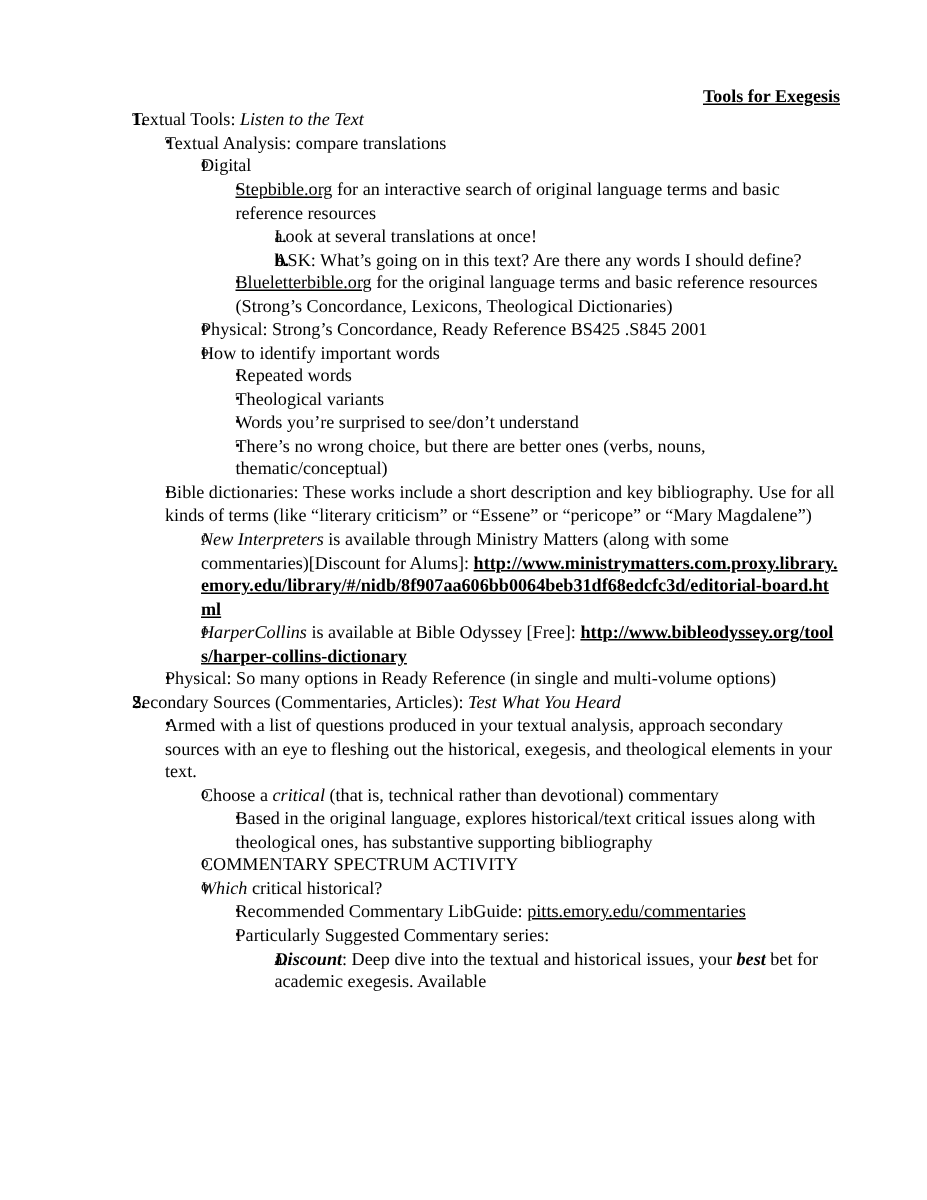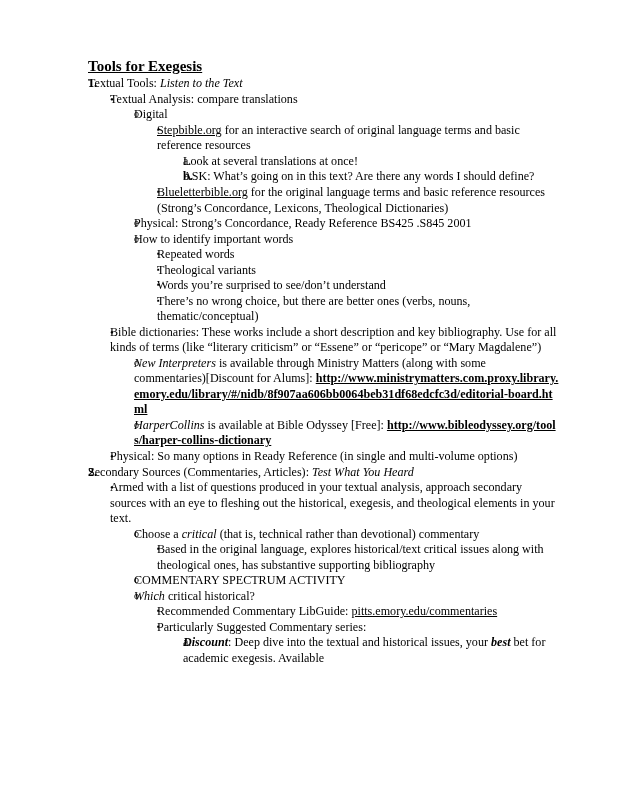--- a/index.html
+++ b/index.html
@@ -24,23 +24,23 @@
     padding: 0;
     box-sizing: border-box;
   }
   .doc-body {
     padding: 57px 58px 0 58px;
     box-sizing: border-box;
     font-size: 12.1px;
     line-height: 1.285;
   }
   .doc-title {
-    text-align: left;
+    text-align: right;
     font-weight: bold;
-    font-size: 15px;
+    font-size: 12px;
     margin: 0 0 0 0;
     padding-left: 30px;
     line-height: 1.285;
   }
   .doc-title span.ul {
     text-decoration: underline;
   }
 
   
   ul.lvl, ol.lvl {

